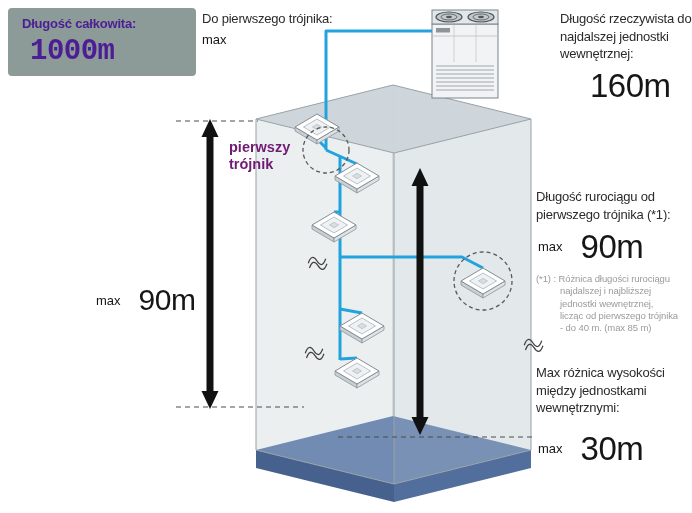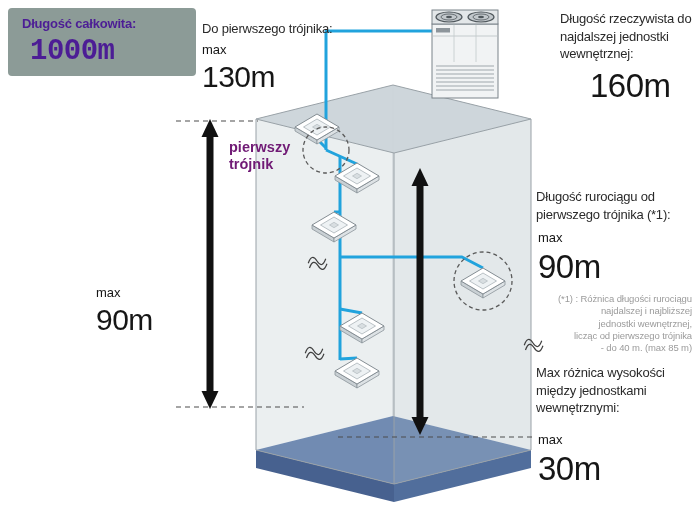--- a/index.html
+++ b/index.html
@@ -11,30 +11,30 @@
   .badge {
     left:8px; top:8px; width:164px;
     background:var(--badge-bg,#8c9b97);
     color:#4c1d95; padding:8px 10px 9px 14px; border-radius:4px;
   }
   .badge-label { font-size:13px; font-weight:bold; letter-spacing:-0.2px; }
   .badge-value { font-size:29px; font-weight:bold; line-height:1.05; margin:6px 0 0 8px; letter-spacing:-0.5px;font-family:Liberation Mono, monospace; }
 
   .label { font-size:13px; line-height:1.35; color:#2a2a2a; letter-spacing:-0.2px; }
   .pre { white-space:pre-line; }
-  .maxrow { display:flex; align-items:flex-start; gap:5px; color:#161616;flex-direction:column; }
+  .maxrow { display:flex; align-items:center; gap:18px; color:#161616; }
   .max { font-size:13px; }
   .big { font-size:30px; line-height:1; letter-spacing:-0.5px; color:#161616; }
   .big-xl { font-size:33px; }
 
   .tee-label { font-size:14.5px; font-weight:bold; line-height:1.18; color:#701a75; white-space:pre-line; }
 
   .footnote {
     margin-top:10px; font-size:9.5px; line-height:1.3; color:var(--footnote-gray,#9b9b9b);
-    white-space:pre-line; padding-left:24px; text-indent:-24px; letter-spacing:-0.1px;text-align:right;
+    white-space:pre-line; padding-left:24px; text-indent:-24px; letter-spacing:-0.1px;
   }
 
   .pipe { stroke:var(--pipe-blue,#21a3dd); }
   .floor-top { fill:var(--floor-blue,#5b79a8); }
 </style>
 </head>
 <body>
 
 <div class="canvas">
 
@@ -180,25 +180,24 @@
         <path d="M -9 5 C -5 -1, -2 -1, 0 5 C 2 11, 5 11, 9 5"></path>
       </g>
     </g>
   </svg>
 
   <div class="abs badge">
     <div class="badge-label">Długość całkowita:</div>
     <div class="badge-value">1000m</div>
   </div>
 
-  <div class="abs" style="left:202px;top:20px;width:148px">
+  <div class="abs" style="left:202px;top:10px;width:148px">
     <div class="label">Do pierwszego trójnika:</div>
     <div class="maxrow" style="margin-top:4px">
       <span class="max">max</span>
-      <span class="big">130m</span>
     </div>
   </div>
 
   <div class="abs" style="left:560px;top:10px;width:154px">
     <div class="label pre">Długość rzeczywista do
 najdalszej jednostki
 wewnętrznej:</div>
     <div class="big big-xl" style="margin:6px 0 0 30px">160m</div>
   </div>
 

